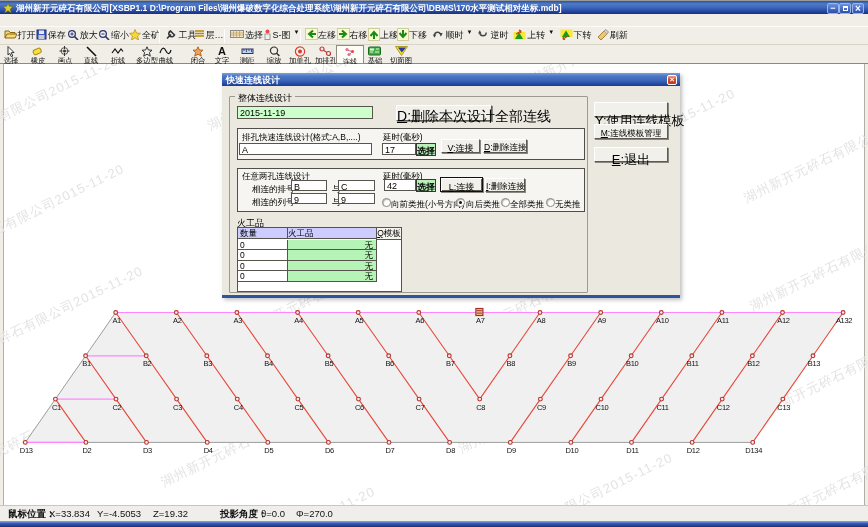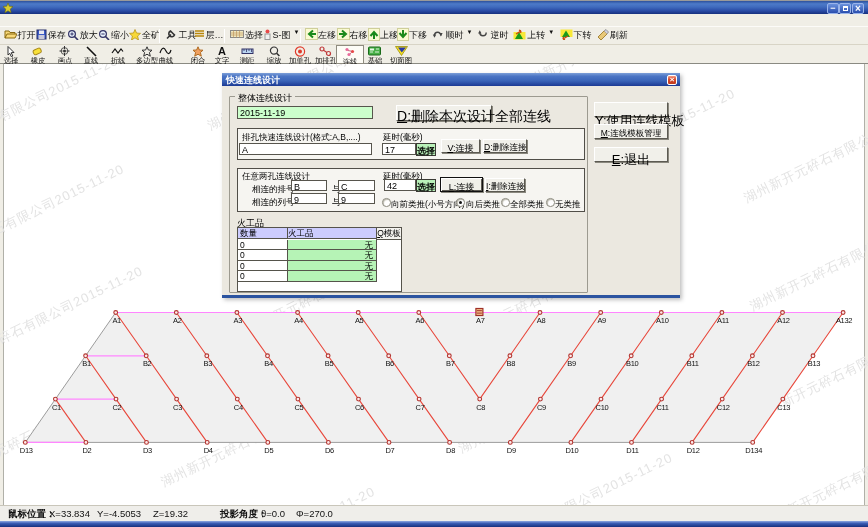--- a/index.html
+++ b/index.html
@@ -47,20 +47,21 @@
 .radio{position:absolute;width:8.5px;height:8.5px;border-radius:50%;background:#fff;border:1px solid #8a887c;box-shadow:inset 1px 1px 1px #c0beb2}
 .radio.on::after{content:"";position:absolute;left:2px;top:2px;width:3px;height:3px;border-radius:50%;background:#111}
 .rlab{position:absolute;font-size:8.5px;white-space:nowrap}
 </style></head><body>
 <div id="win">
 
 <div id="tbar">
  <svg class="ticon" viewBox="0 0 10 10">
         <polygon points="5,0 6.3,3.2 10,3.6 7.3,6 8.1,9.8 5,7.8 1.9,9.8 2.7,6 0,3.6 3.7,3.2" fill="#d8cc30" stroke="#6a6a10" stroke-width=".6"></polygon>
       </svg>
+ <div class="ttext">湖州新开元碎石有限公司[XSBP1.1 D:\Program Files\湖州爆破数字化综合处理系统\湖州新开元碎石有限公司\DBMS\170水平测试相对坐标.mdb]</div>
  <div class="wbtn" style="right:29px">−</div>
       <div class="wbtn" style="right:17px"><span style="display:inline-block;width:5px;height:5px;border:1px solid #fff;border-top-width:2px;margin-top:1.5px"></span></div>
       <div class="wbtn" style="right:4px;font-size:10px;line-height:10px">×</div>
 </div>
 
 
 <div id="tb1">
  <div class="t1i" style="left:3.5px"><svg width="13" height="11">
           <path d="M1,9 L1,2 L5,2 L6,3.5 L11,3.5 L11,5 M1,9 L3,5 L13,5 L11,9 Z" fill="#f8d878" stroke="#8a6a10" stroke-width="1"></path>
         </svg>打开</div>

